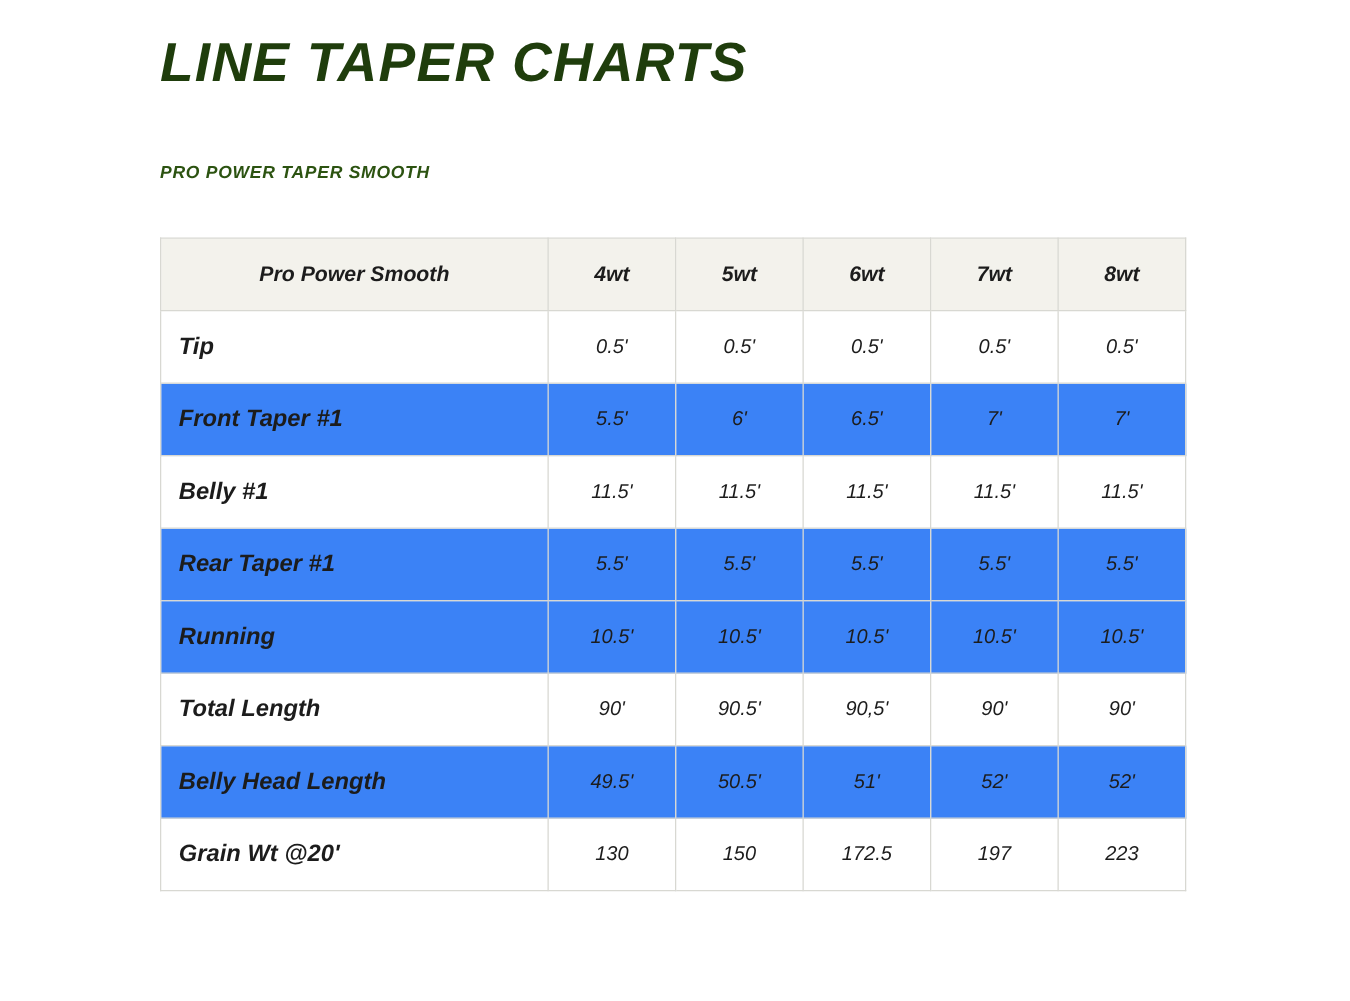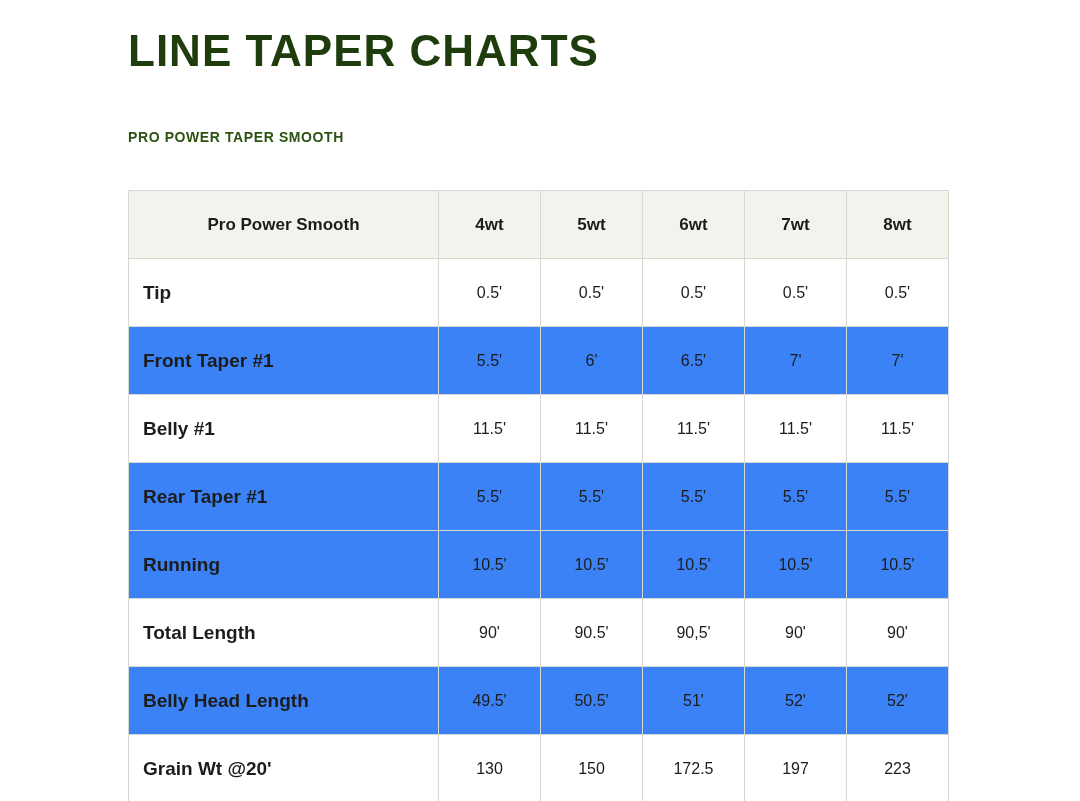--- a/index.html
+++ b/index.html
@@ -13,20 +13,21 @@
     font-family: "Liberation Sans", sans-serif;
     overflow: hidden;
   }
   .page {
     position: relative;
     width: 1080px;
     height: 801px;
     background: #ffffff;
     box-sizing: border-box;
     padding: 0 0 16px 0;
+    font-style: italic;
   }
   .page-title {
     margin: 0;
     padding: 22px 0 0 128px;
     font-size: 44px;
     line-height: 58px;
     letter-spacing: 1px;
     font-weight: bold;
     color: #1f3d0c;
     font-family: "Liberation Sans", sans-serif;
@@ -47,21 +48,21 @@
   table.taper {
     border-collapse: collapse;
     width: 820px;
     table-layout: fixed;
     font-size: 16px;
     color: #1c1c1c;
   }
   table.taper th,
   table.taper td {
     border: 1px solid #d8d8d2;
-    height: 68px;
+    height: 58px;
     padding: 0 12px;
     box-sizing: border-box;
     vertical-align: middle;
   }
   table.taper thead th {
     background: #f3f2ec;
     font-weight: bold;
     font-size: 17px;
     color: #1c1c1c;
     text-align: center;

